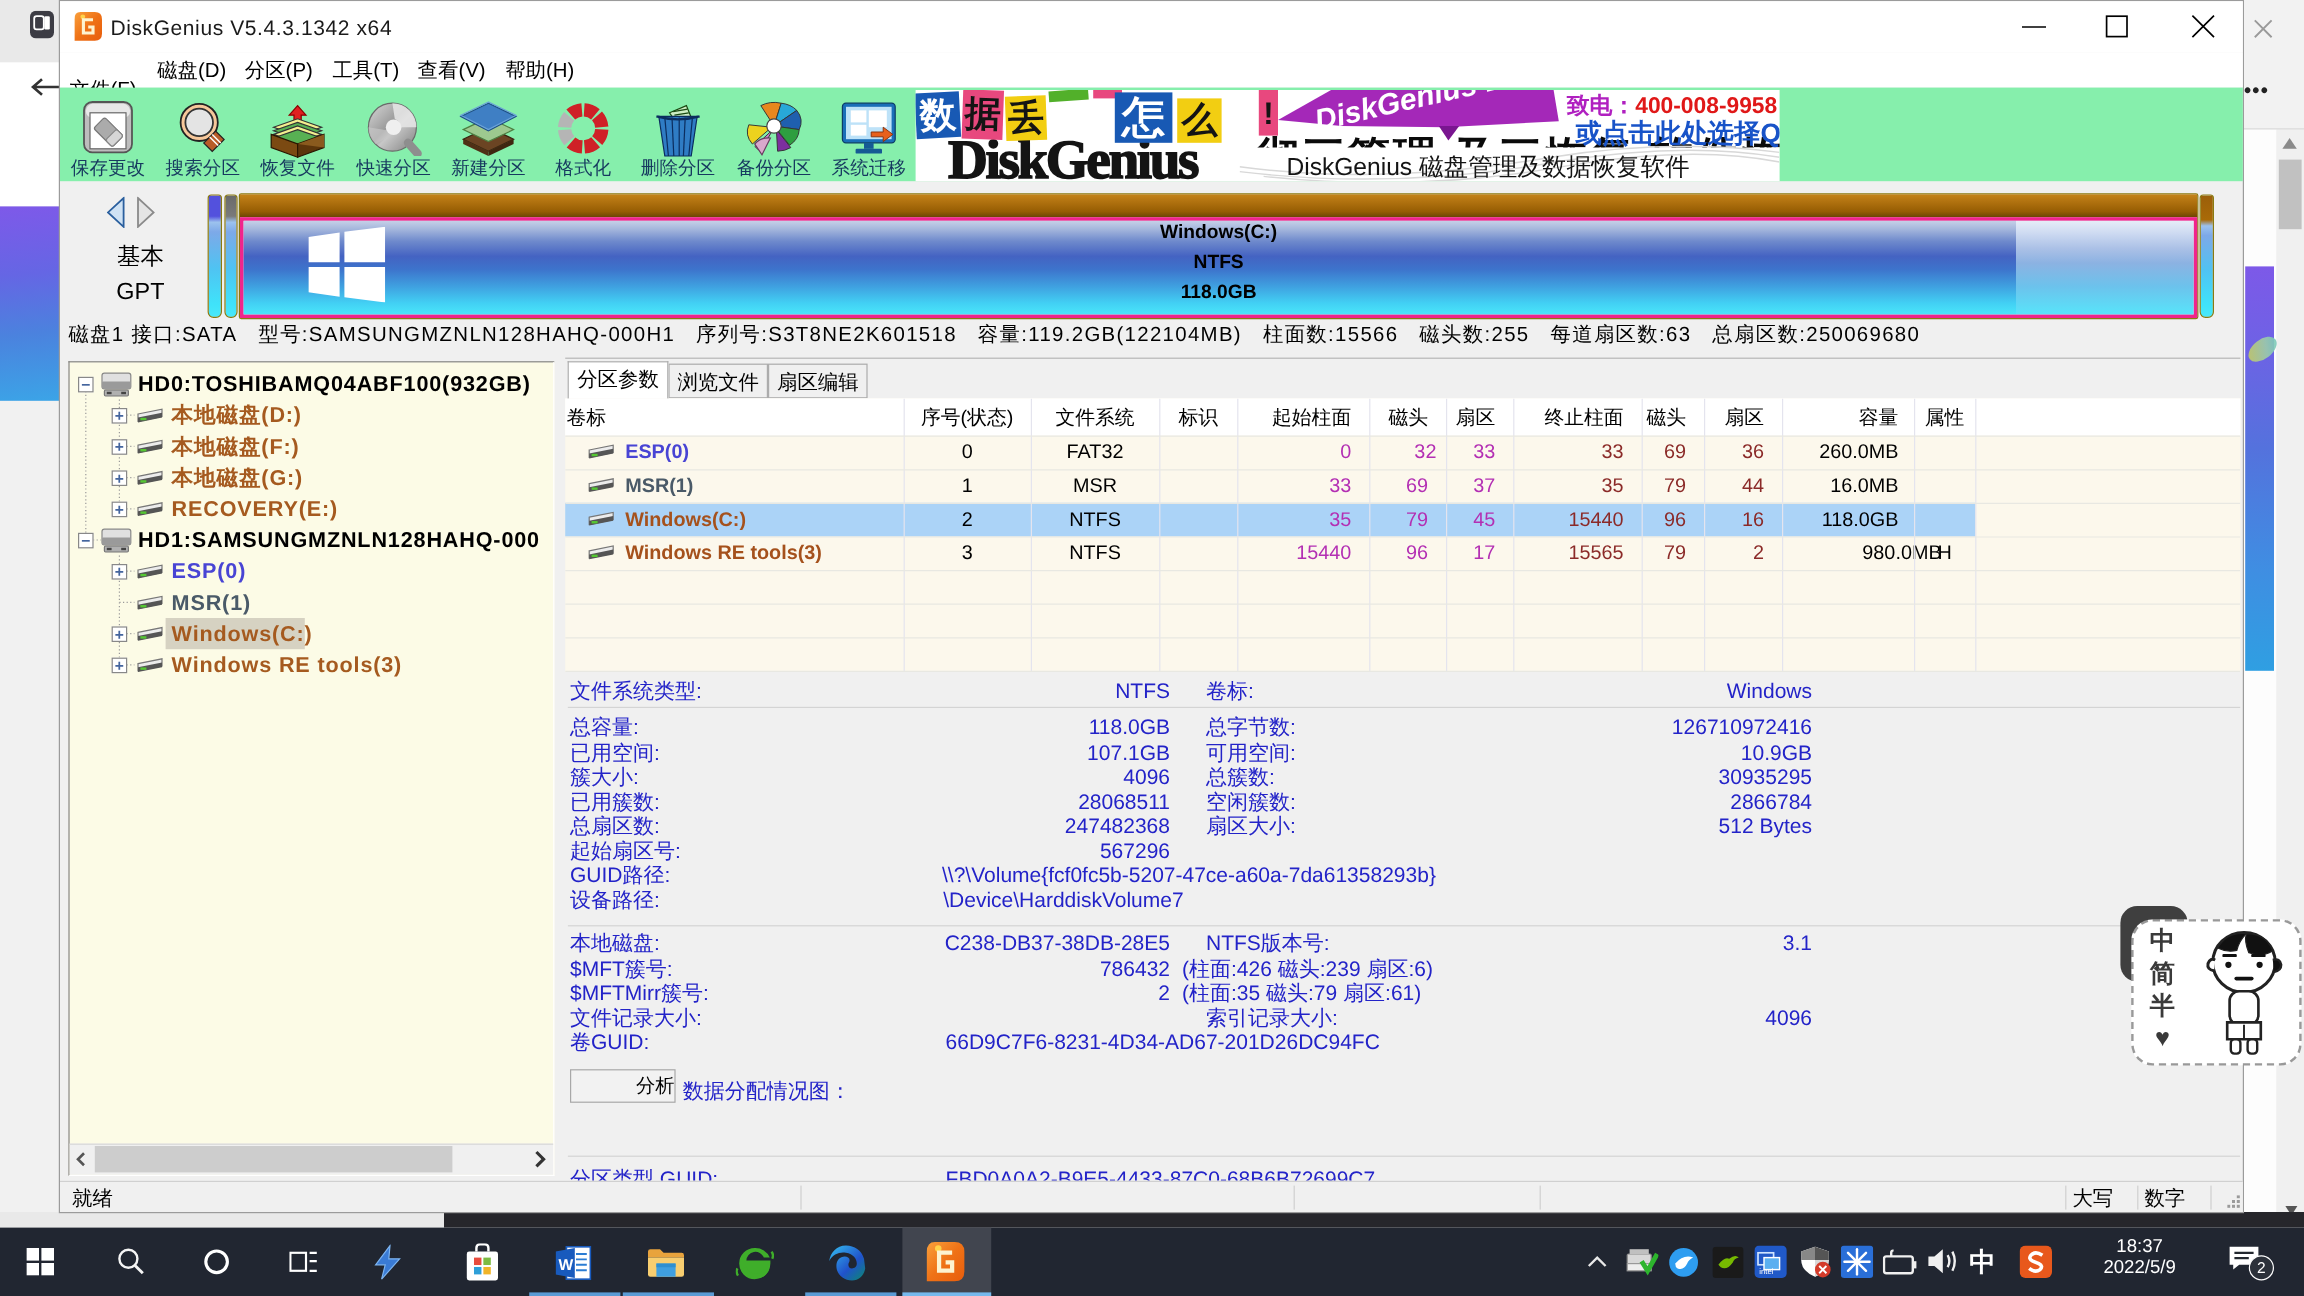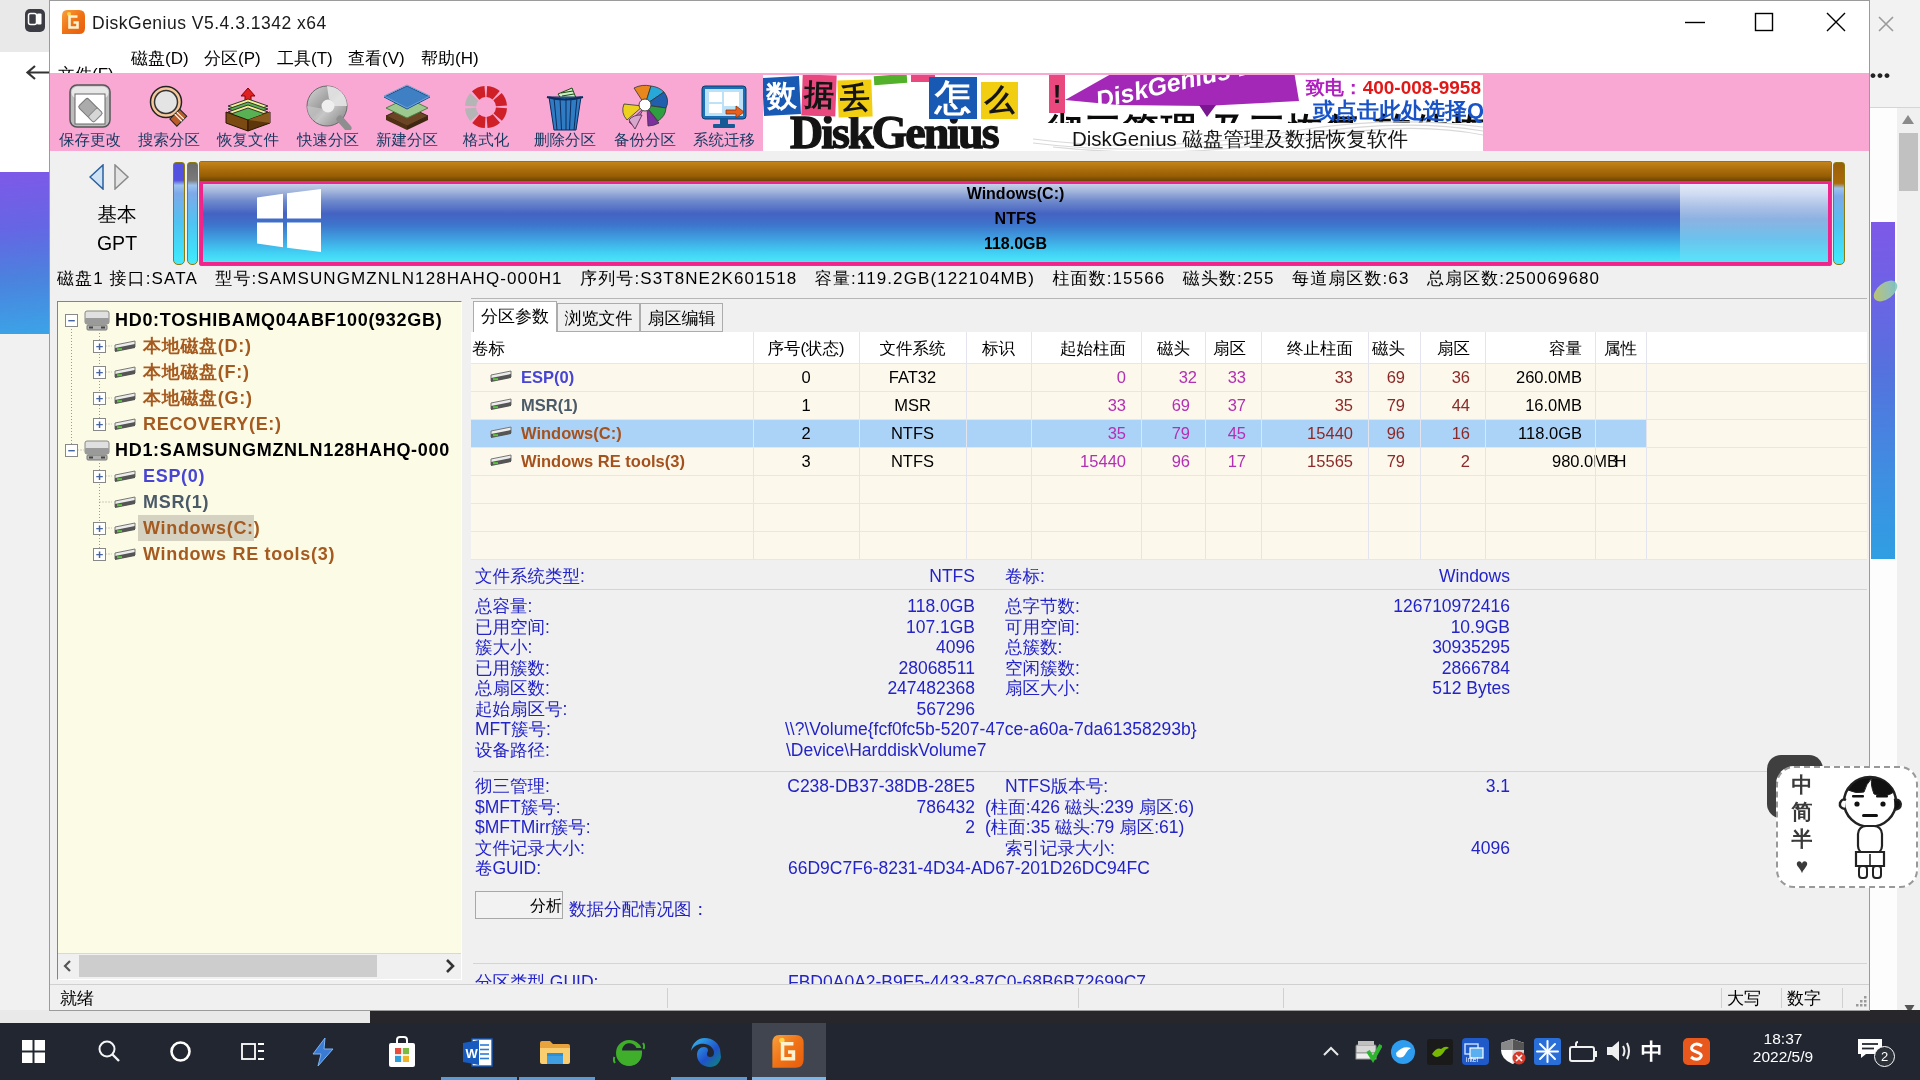--- a/index.html
+++ b/index.html
@@ -28,21 +28,21 @@
 #win { left:50px; top:1px; width:1819px; height:1009px; background:#f0f0f0;
   box-shadow:0 0 0 1px #9b9b9b; }
 
 #titlebar { left:0; top:0; width:1819px; height:43px; background:#fff; }
 #title-text { left:42px; top:0; height:43px; line-height:45px; font-size:17.5px; color:#1a1a1a; letter-spacing:0.5px; }
 .wbtn { position:absolute; top:6px; width:30px; height:30px; }
 
 #menubar { left:0; top:43px; width:1819px; height:29px; background:#fff; }
 .mi { position:absolute; top:0; height:29px; line-height:30px; font-size:17px; color:#000; }
 
-#toolbar { left:0; top:72px; width:1819px; height:78px; background:#f9a8d4; }
+#toolbar { left:0; top:72px; width:1819px; height:78px; background:#86efac; }
 #banner { left:713px; top:74px; width:720px; height:76px; background:#fff; overflow:hidden; }
 .tile { position:absolute; font-weight:bold; font-size:30px; text-align:center;
   display:flex; align-items:center; justify-content:center; }
 .tbtn { position:absolute; top:0; width:80px; height:78px; }
 .tbtn svg { position:absolute; left:50%; top:11px; transform:translateX(-50%); }
 .tbtn .lbl { position:absolute; left:0; top:57px; width:100%; text-align:center;
   font-size:15.5px; color:#16395f; }
 
 
 .caps { position:absolute; height:103px; border:1px solid #8a7a10;
@@ -622,26 +622,26 @@
       <div class="d" style="left:2px; top:98px;">已用簇数:</div>
         <div class="d dr" style="left:2px; top:98px; width:500px;">28068511</div>
       <div class="d" style="left:532px; top:98px;">空闲簇数:</div>
         <div class="d dr" style="left:532px; top:98px; width:505px;">2866784</div>
       <div class="d" style="left:2px; top:118px;">总扇区数:</div>
         <div class="d dr" style="left:2px; top:118px; width:500px;">247482368</div>
       <div class="d" style="left:532px; top:118px;">扇区大小:</div>
         <div class="d dr" style="left:532px; top:118px; width:505px;">512 Bytes</div>
       <div class="d" style="left:2px; top:139px;">起始扇区号:</div>
         <div class="d dr" style="left:2px; top:139px; width:500px;">567296</div>
-      <div class="d" style="left:2px; top:159px;">MFT簇号:</div>
+      <div class="d" style="left:2px; top:159px;">GUID路径:</div>
         <div class="d" style="left:312px; top:159px;">\\?\Volume{fcf0fc5b-5207-47ce-a60a-7da61358293b}</div>
       <div class="d" style="left:2px; top:180px;">设备路径:</div>
         <div class="d" style="left:313px; top:180px;">\Device\HarddiskVolume7</div>
       <div class="abs" style="left:0px; top:211px; width:1394px; height:1px; background:#d4d4d4;"></div>
-      <div class="d" style="left:2px; top:216px;">彻三管理:</div>
+      <div class="d" style="left:2px; top:216px;">本地磁盘:</div>
         <div class="d dr" style="left:2px; top:216px; width:500px;">C238-DB37-38DB-28E5</div>
       <div class="d" style="left:532px; top:216px;">NTFS版本号:</div>
         <div class="d dr" style="left:532px; top:216px; width:505px;">3.1</div>
       <div class="d" style="left:2px; top:237px;">$MFT簇号:</div>
         <div class="d dr" style="left:2px; top:237px; width:500px;">786432</div>
       <div class="d" style="left:512px; top:237px;">(柱面:426 磁头:239 扇区:6)</div>
       <div class="d" style="left:2px; top:257px;">$MFTMirr簇号:</div>
         <div class="d dr" style="left:2px; top:257px; width:500px;">2</div>
       <div class="d" style="left:512px; top:257px;">(柱面:35 磁头:79 扇区:61)</div>
       <div class="d" style="left:2px; top:278px;">文件记录大小:</div>

